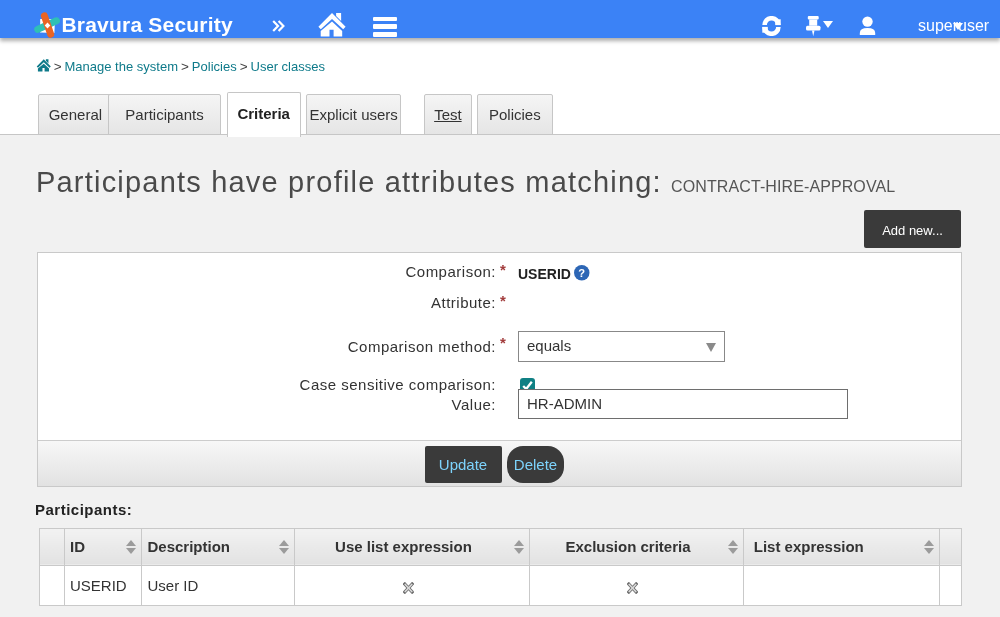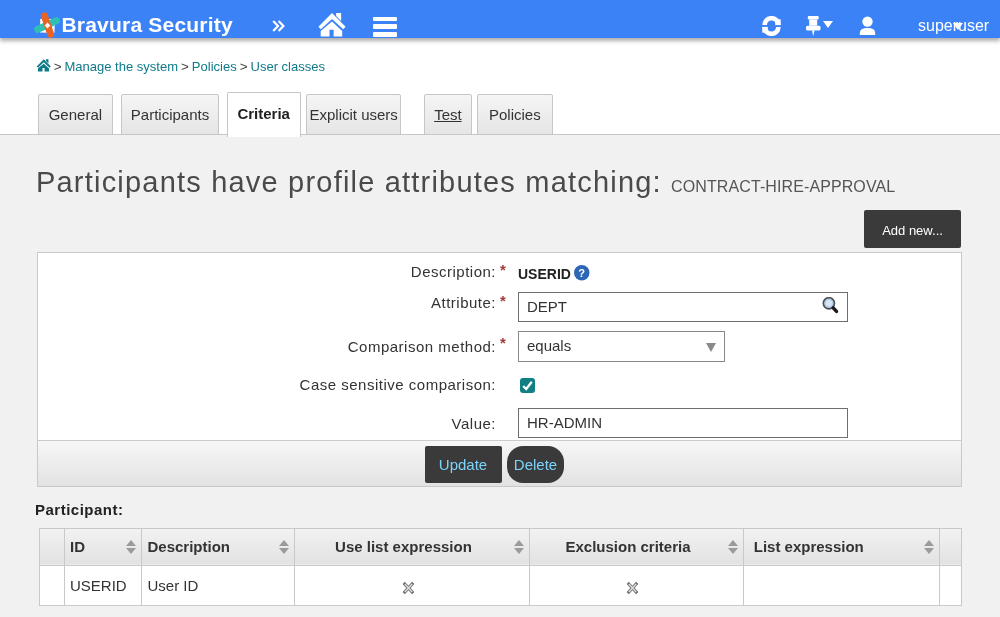--- a/index.html
+++ b/index.html
@@ -123,76 +123,69 @@
         <polygon points="19.1,0 24.1,0 24.1,7.9 19.1,2.9"></polygon>
         <polygon points="15,8.6 25.2,18 25.2,23.4 16.6,23.4 16.6,16.8 12.5,16.8 12.5,23.4 3.7,23.4 3.7,18"></polygon>
       </g>
     </svg>
 <span class="sep">&gt;</span><a>Manage the system</a><span class="sep">&gt;</span><a>Policies</a><span class="sep">&gt;</span><a>User classes</a>
   </div>
 
   <div id="tabline"></div>
   <div id="band"></div>
   <div class="tab" style="left:37.6px; width:75.6px;">General</div>
-  <div class="tab" style="left:121px; width:98px;">Participants</div>
+  <div class="tab" style="left:108px; width:113px;">Participants</div>
   <div class="tab act" style="left:226.8px; width:73.8px;">Criteria</div>
   <div class="tab" style="left:306.2px; width:95px;">Explicit users</div>
   <div class="tab" style="left:423.8px; width:48.2px;text-decoration:underline;">Test</div>
   <div class="tab" style="left:477px; width:75.7px;">Policies</div>
 
   <div id="h1">Participants have profile attributes matching: <small>CONTRACT-HIRE-APPROVAL</small></div>
   <div id="addnew">Add new...</div>
 
   <div id="panel">
     <div class="row" style="top:12px;">
-      <div class="lbl" style="top:-2px;">Description:</div>
+      <div class="lbl" style="top:-2px;">Comparison:</div>
       <div class="ast" style="top:-4px;">*</div>
       <div class="ctl" style="font-weight:bold; font-size:14px; color:#222; top:1px;">USERID</div>
       <svg style="position:absolute; left:536px; top:0px;" width="15.5" height="15.5" viewBox="0 0 16 16">
         <circle cx="8" cy="8" r="8" fill="#2d66b5"></circle>
         <text x="8" y="12" font-size="11.5" font-weight="bold" fill="#fff" text-anchor="middle" font-family="Liberation Sans">?</text>
       </svg>
     </div>
     <div class="row" style="top:39px;">
       <div class="lbl" style="top:2px;">Attribute:</div>
       <div class="ast" style="top:0px;">*</div>
-      <div class="ctl inp">DEPT
-        <svg style="position:absolute; right:7px; top:3.5px;" width="18" height="18" viewBox="0 0 18 18">
-          <circle cx="6.9" cy="6.3" r="5.6" fill="#aecbeb" stroke="#4f4f4f" stroke-width="1.6"></circle>
-          <circle cx="6.9" cy="6.3" r="3.2" fill="#d8e5f4"></circle>
-          <line x1="11.2" y1="10.8" x2="14.5" y2="14.4" stroke="#1a1a1a" stroke-width="3.4" stroke-linecap="round"></line>
-        </svg>
-      </div>
     </div>
     <div class="row" style="top:78px;">
       <div class="lbl" style="top:6.5px;">Comparison method:</div>
       <div class="ast" style="top:2.5px;">*</div>
       <div class="ctl inp" style="width:207px; height:31px; border:1px solid #888;">equals
         <div style="position:absolute; right:8px; top:11px; width:0; height:0; border-left:5.5px solid transparent; border-right:5.5px solid transparent; border-top:9px solid #8a8a8a;"></div>
       </div>
     </div>
     <div class="row" style="top:123.3px;">
       <div class="lbl" style="top:-0.5px;">Case sensitive comparison:</div>
       <div class="ctl" style="top:1.5px; left:481.7px; width:15px; height:15px; background:#108084; border-radius:3px;">
         <svg width="15" height="15" viewBox="0 0 15 15">
           <polyline points="3.2,8 6.2,11 11.8,3.8" fill="none" stroke="#fff" stroke-width="2.3"></polyline>
         </svg>
       </div>
     </div>
-    <div class="row" style="top:155px;">
+    <div class="row" style="top:136px;">
       <div class="lbl" style="top:6.5px;">Value:</div>
       <div class="ctl inp">HR-ADMIN</div>
     </div>
     <div id="pfoot">
       <div class="btn" style="left:386.5px; width:77px;">Update</div>
       <div class="btn" style="left:469px; width:57px;border-radius:16px;">Delete</div>
     </div>
   </div>
 
-  <div id="plabel">Participant:</div>
+  <div id="plabel">Participants:</div>
   <table id="ptable">
     <tbody>
         <tr>
       <th style="width:25px;"></th>
       <th style="width:77.5px;">ID<span class="sort">
               <div class="sup"></div>
               <div class="sdn"></div>
             </span></th>
       <th style="width:152.3px;">Description<span class="sort">
               <div class="sup"></div>

